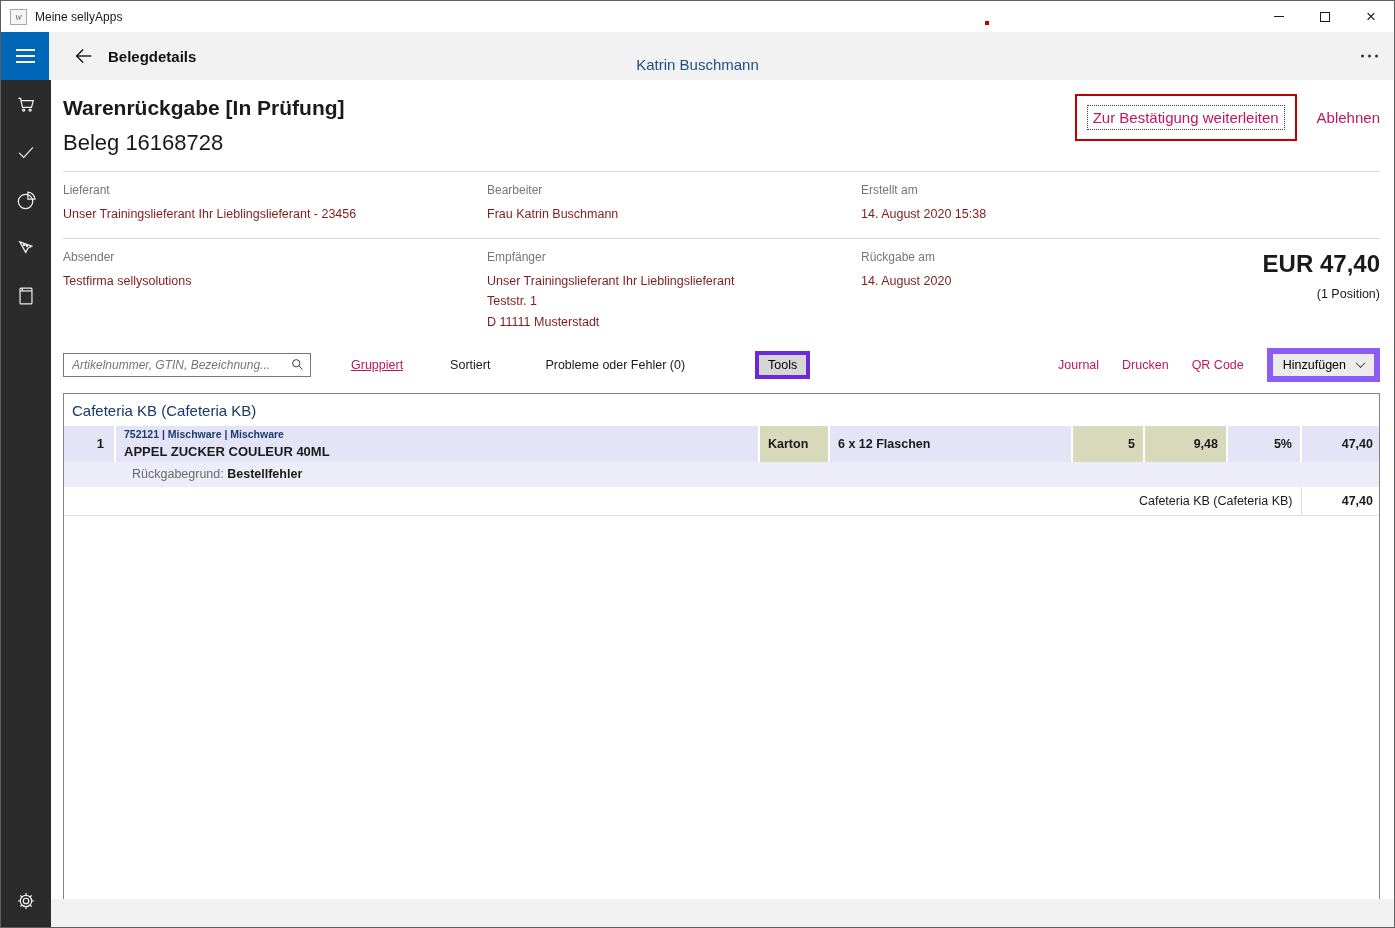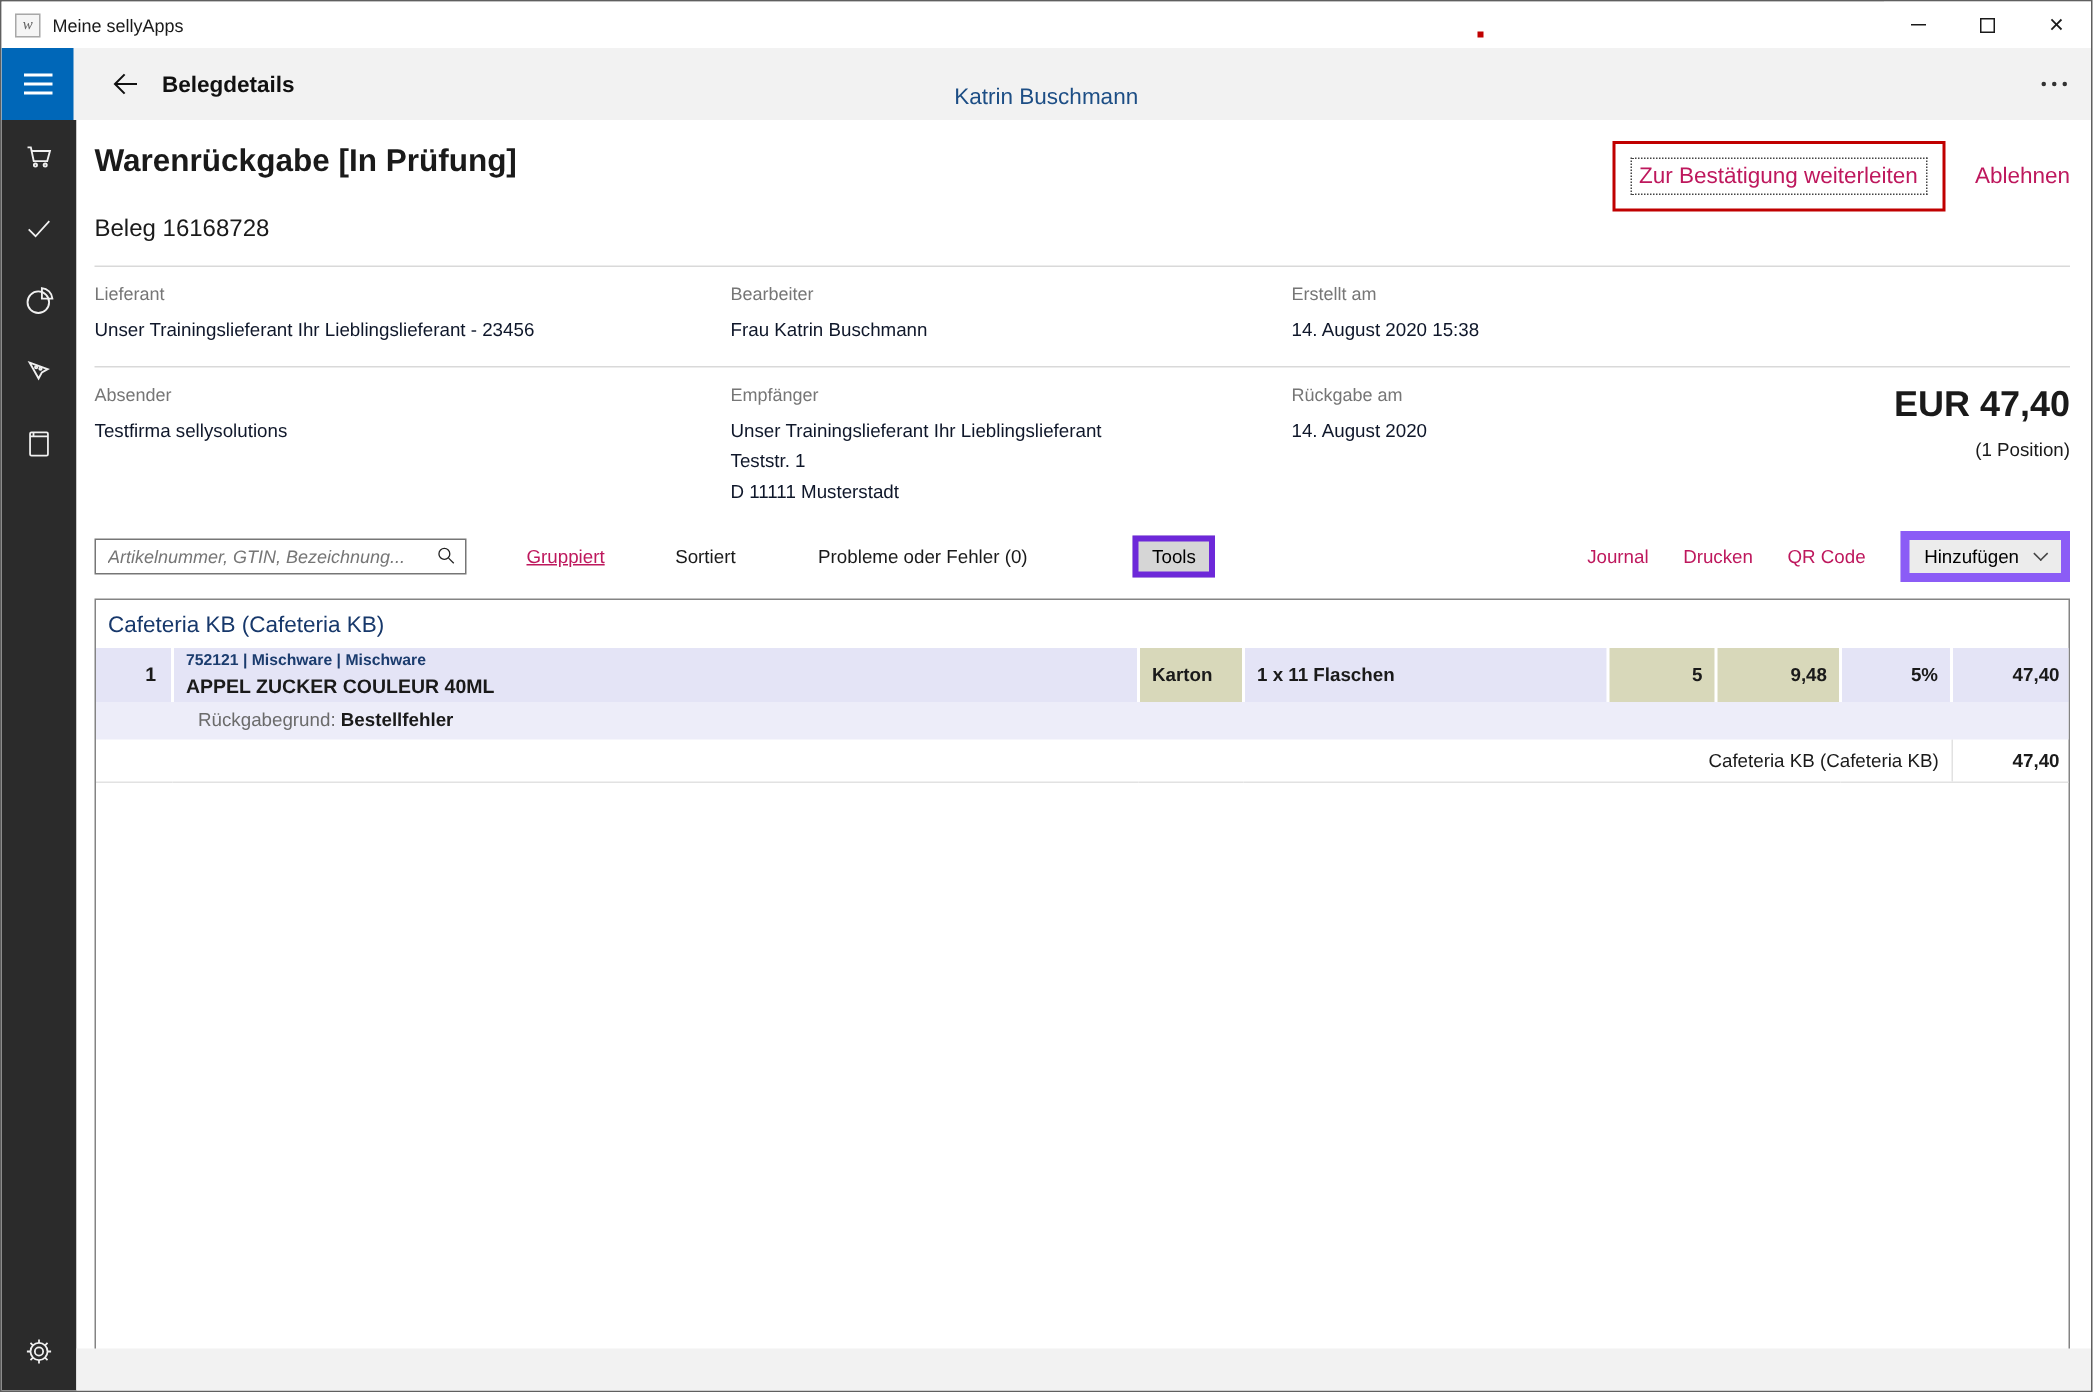--- a/index.html
+++ b/index.html
@@ -40,34 +40,34 @@
   .side-btn { width:50px; height:48px; display:flex; align-items:center; justify-content:center; background:none; border:none; }
   .side-btn svg { stroke:#f0f0f0; fill:none; stroke-width:1.3; }
   .side-gear { position:absolute; bottom:2px; left:0; }
 
   
   .main { position:absolute; left:50px; top:79px; right:0; bottom:0; background:#fff; }
   .bottom-strip { position:absolute; left:0; right:0; bottom:0; height:28px; background:#f2f2f2; }
 
   .doc-header { position:relative; padding:16px 14px 0 12px; }
   .doc-title { font-size:21px; font-weight:bold; }
-  .doc-number { font-size:16px; margin-top:24px; font-weight:normal; }
+  .doc-number { font-size:22px; margin-top:10px; font-weight:normal; }
   .doc-actions { position:absolute; top:14px; right:14px; display:flex; align-items:center; }
   .forward-wrap { border:2px solid #c00000; padding:9px 10px; }
   .link { color:#be185d; text-decoration:none; cursor:pointer; background:none; border:none; font-family:inherit; }
   .forward-link { font-size:15px; border:1px dotted #444; padding:3px 5px; display:inline-block; }
   .reject-link { font-size:15px; margin-left:20px; }
 
   .divider { border-top:1px solid #d9d9d9; margin:15px 14px 0 12px; }
 
   .info { margin:0 14px 0 12px; }
   .info-row { display:grid; grid-template-columns:424px 374px 1fr; padding:11px 0 13px; }
   .info-row.second { border-top:1px solid #d9d9d9; }
   .f-label { font-size:12px; color:#767676; margin-bottom:7px; }
-  .f-value { font-size:12.5px; line-height:1.65; color:#0f172a; }
+  .f-value { font-size:12.5px; line-height:1.65; color:#7f1d1d; }
   .row-right { display:flex; justify-content:space-between; align-items:flex-start; }
   .total { text-align:right; }
   .total-amount { font-size:24px; font-weight:bold; }
   .total-pos { font-size:12.5px; margin-top:9px; }
 
   
   .toolbar { margin:6px 14px 0 12px; display:flex; align-items:center; font-size:12.5px; height:26px; }
   .search-box { width:248px; height:24px; border:1px solid #767676; background:#fff; display:flex; align-items:center; }
   .search-input { border:none; outline:none; flex:1; min-width:0; font-family:inherit; font-style:italic; font-size:12px; padding:0 2px 0 8px; color:#333; }
   .search-input::placeholder { color:#767676; font-style:italic; opacity:1; }
@@ -284,21 +284,21 @@
       <tr class="group-row">
         <td colspan="8">Cafeteria KB (Cafeteria KB)</td>
       </tr>
       <tr class="item-row">
         <td class="cell-pos">1</td>
         <td>
           <div class="desc-meta">752121 | Mischware | Mischware</div>
           <div class="desc-name">APPEL ZUCKER COULEUR 40ML</div>
         </td>
         <td class="cell-beige">Karton</td>
-        <td>1 x 11 Flaschen</td>
+        <td>6 x 12 Flaschen</td>
         <td class="cell-beige num">5</td>
         <td class="cell-beige num">9,48</td>
         <td class="num">5%</td>
         <td class="num">47,40</td>
       </tr>
       <tr class="reason-row">
         <td colspan="8">
           <span class="reason-label">Rückgabegrund:</span>
           <span class="reason-value">Bestellfehler</span>
         </td>

